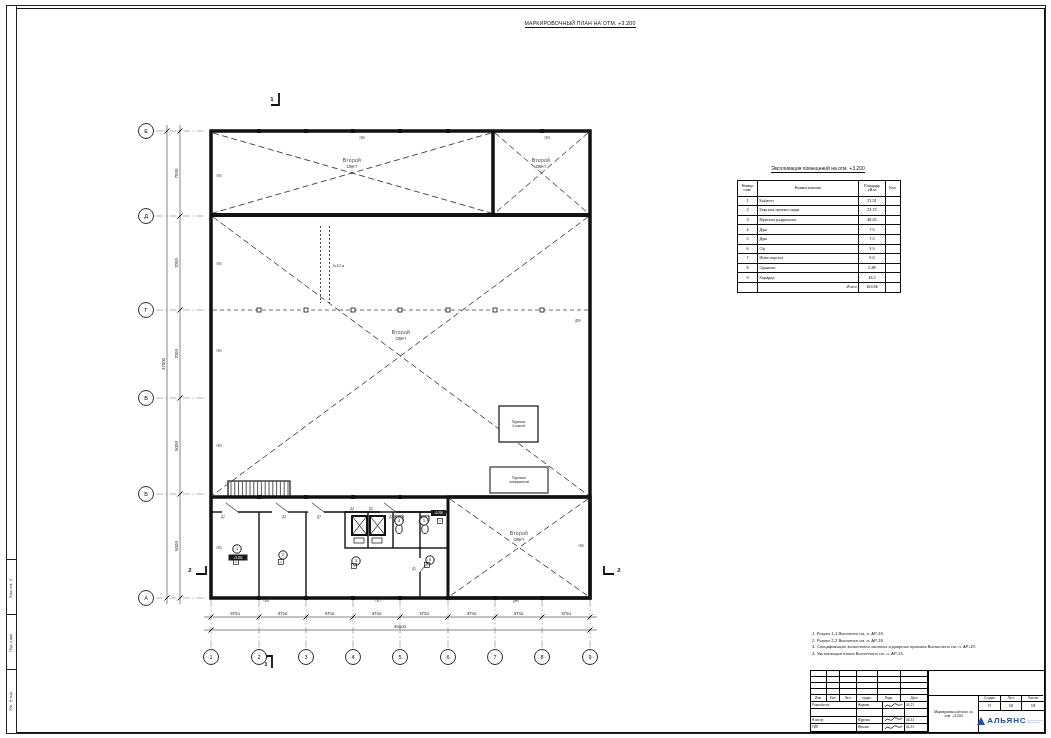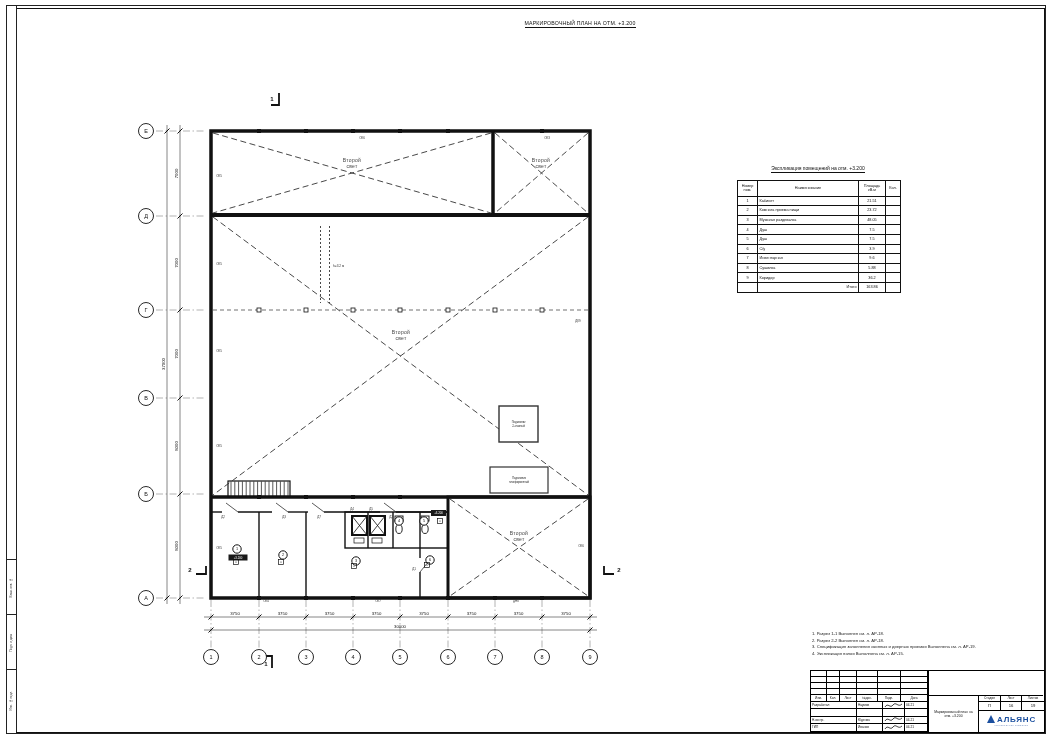--- a/index.html
+++ b/index.html
@@ -56,21 +56,21 @@
   #stamp-topright{position:absolute;left:118px;top:0;width:114px;height:24px;border-bottom:1px solid #000;}
   #stamp-doccell{position:absolute;left:118px;top:24px;width:50px;height:37px;border-right:1px solid #000;box-sizing:border-box;
                  display:flex;align-items:center;justify-content:center;text-align:center;font-size:3.4px;padding:2px;}
   #stamp-right{position:absolute;left:168px;top:24px;width:65px;height:37px;}
   .srow{display:grid;grid-template-columns:22px 21px 22px;}
   #stamp-slh{height:6.5px;}
   #stamp-slv{height:9px;}
   .scell{border-right:.7px solid #000;border-bottom:.7px solid #000;display:flex;align-items:center;justify-content:center;}
   .scell.last{border-right:none;}
   .scell.big{font-size:4.2px;}
-  #stamp-logo{height:20px;display:flex;flex-direction:column;align-items:center;justify-content:center;}
+  #stamp-logo{height:20px;display:flex;flex-direction:row;align-items:center;justify-content:center;}
   #logo-row{display:flex;align-items:center;gap:2px;}
   #logo-tri{width:0;height:0;border-left:4.5px solid transparent;border-right:4.5px solid transparent;border-bottom:8px solid #1b4f9f;display:inline-block;}
   #logo-name{font-size:8px;font-weight:bold;color:#1b4f9f;letter-spacing:.8px;}
   #logo-sub{font-size:2.3px;color:#5b79b4;letter-spacing:.4px;margin-top:.5px;}
 </style>
 </head>
 <body>
 
 <div id="sheet">
   <div id="frame-outer"></div>

